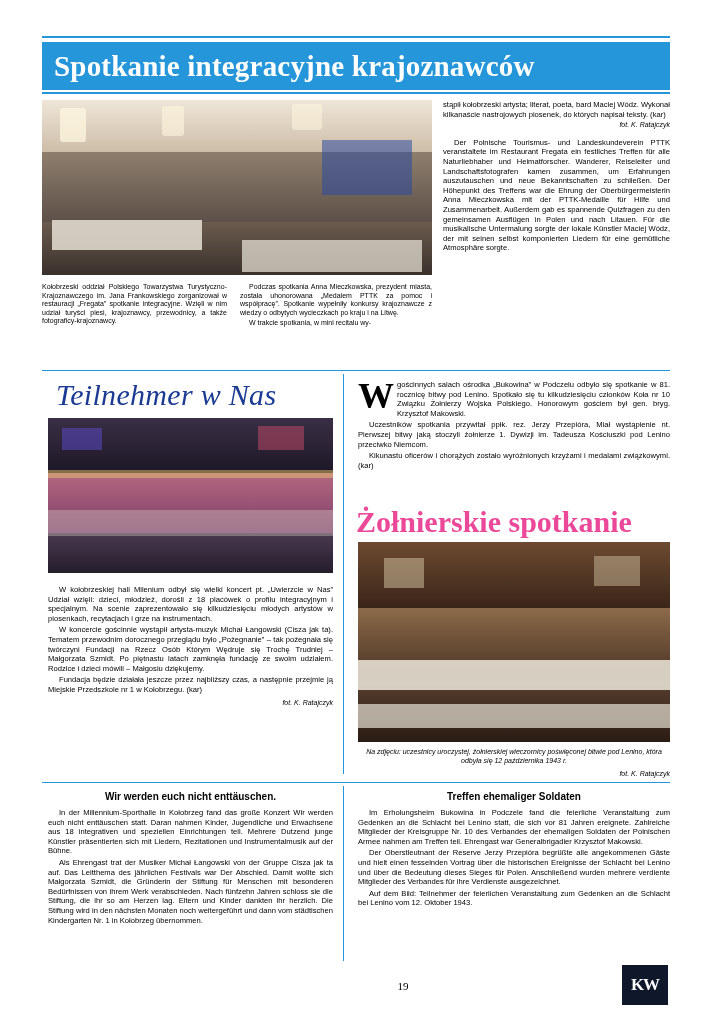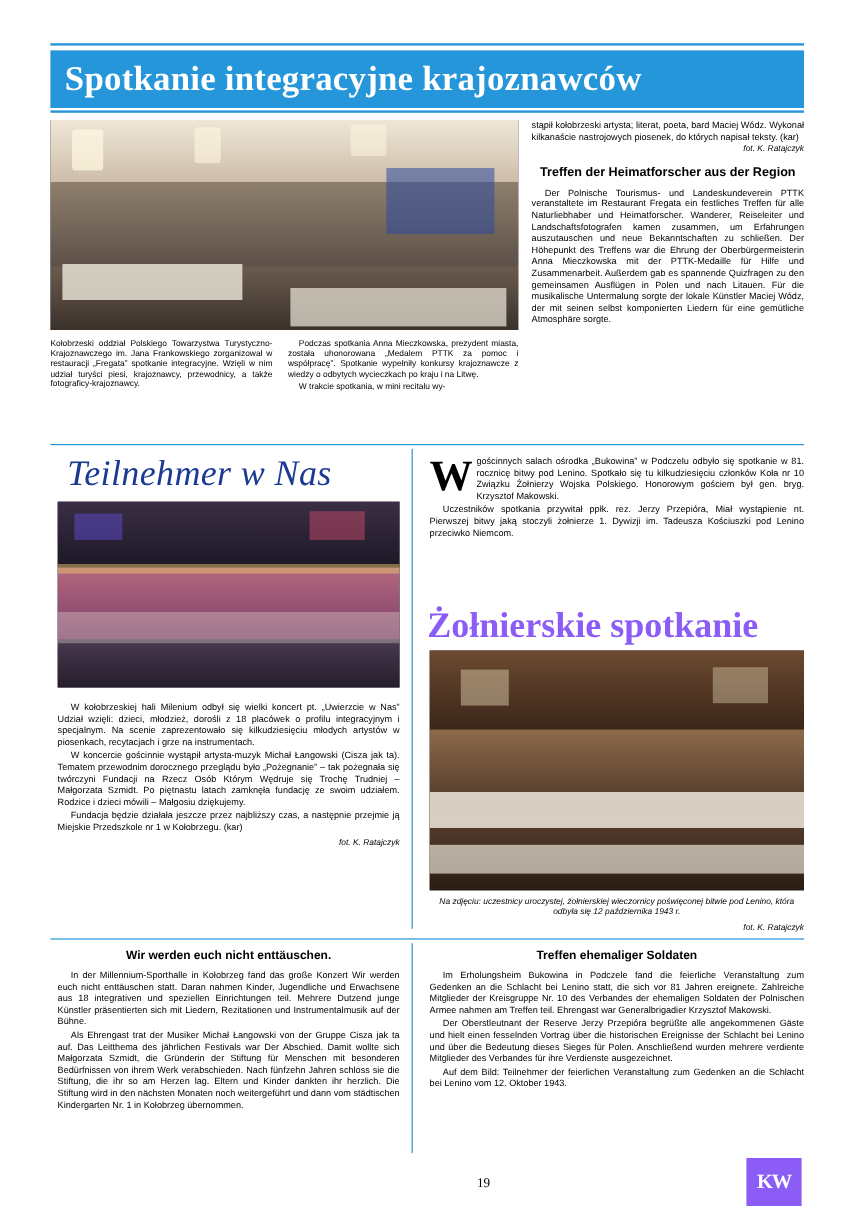--- a/index.html
+++ b/index.html
@@ -51,38 +51,38 @@
     font-family:"Liberation Serif", serif;
     font-size:30px;
     font-style:italic;
     color:#1b3a93;
     letter-spacing:.3px;
   }
   .big-serif{
     font-family:"Liberation Serif", serif;
     font-size:30px;
     font-weight:bold;
-    color:#8b5cf6;
+    color:#ec4899;
   }
   .dropcap{
     float:left;
     font-family:"Liberation Serif", serif;
     font-size:36px;
     line-height:28px;
     font-weight:bold;
     padding:2px 3px 0 0;
   }
 
   
   .pagenum{
     position:absolute;left:0;top:980px;width:710px;text-align:center;
     font-size:11px;font-family:"Liberation Serif", serif;padding-left:48px;
   }
   .logo-box{
-    position:absolute;right:42px;top:965px;width:46px;height:40px;background:#8b5cf6;
+    position:absolute;right:42px;top:965px;width:46px;height:40px;background:#0f172a;
     color:#fff;display:flex;align-items:center;justify-content:center;
     font-family:"Liberation Serif", serif;font-weight:bold;font-size:17px;letter-spacing:-1px;
   }
   .logo-text{
     position:absolute;right:96px;top:972px;text-align:left;
     font-family:"Liberation Serif", serif;font-size:9.5px;line-height:12px;color:#1b4f9c;font-weight:bold;
     letter-spacing:.4px;
   }
 
   
@@ -115,21 +115,20 @@
     <span>Kołobrzeski oddział Polskiego Towarzystwa Turystyczno-Krajoznawczego im. Jana Frankowskiego zorganizował w restauracji „Fregata” spotkanie integracyjne. Wzięli w nim udział turyści piesi, krajoznawcy, przewodnicy, a także fotograficy-krajoznawcy.</span>
   </div>
   <div class="cap" style="position:absolute;left:240px;top:283px;width:192px;">
     <p style="margin:0 0 2px 0;text-indent:9px;"><span>Podczas spotkania Anna Mieczkowska, prezydent miasta, została uhonorowana „Medalem PTTK za pomoc i współpracę”. Spotkanie wypełniły konkursy krajoznawcze z wiedzy o odbytych wycieczkach po kraju i na Litwę.</span></p>
     <p style="margin:0;text-indent:9px;"><span>W trakcie spotkania, w mini recitalu wy-</span></p>
   </div>
 
   <div class="txt" style="position:absolute;left:443px;top:100px;width:227px;">
     <p class="noind">stąpił kołobrzeski artysta; literat, poeta, bard Maciej Wódz. Wykonał kilkanaście nastrojowych piosenek, do których napisał teksty. (kar)</p>
     <p class="noind cap-r" style="text-indent:0;margin:1px 0 8px 0;">fot. K. Ratajczyk</p>
-    <div class="sub-h">Treffen der Heimatforscher aus der Region</div>
     <p>Der Polnische Tourismus- und Landeskundeverein PTTK veranstaltete im Restaurant Fregata ein festliches Treffen für alle Naturliebhaber und Heimatforscher. Wanderer, Reiseleiter und Landschaftsfotografen kamen zusammen, um Erfahrungen auszutauschen und neue Bekanntschaften zu schließen. Der Höhepunkt des Treffens war die Ehrung der Oberbürgermeisterin Anna Mieczkowska mit der PTTK-Medaille für Hilfe und Zusammenarbeit. Außerdem gab es spannende Quizfragen zu den gemeinsamen Ausflügen in Polen und nach Litauen. Für die musikalische Untermalung sorgte der lokale Künstler Maciej Wódz, der mit seinen selbst komponierten Liedern für eine gemütliche Atmosphäre sorgte.</p>
   </div>
 
   <div style="position:absolute;left:42px;top:370px;width:628px;height:1px;background:#2596d9;"></div>
   <div style="position:absolute;left:343px;top:374px;width:1px;height:400px;background:#2596d9;"></div>
 
   <div class="script-title" style="position:absolute;left:56px;top:378px;width:270px;">Teilnehmer w Nas</div>
 
   <div class="photo" style="left:48px;top:418px;width:285px;height:155px;background:#2a2233;">
     <div class="ph-band" style="top:0;height:55px;background:linear-gradient(#3a2f45,#1d1726);"></div>
@@ -146,20 +145,21 @@
     <p>W koncercie gościnnie wystąpił artysta-muzyk Michał Łangowski (Cisza jak ta). Tematem przewodnim dorocznego przeglądu było „Pożegnanie” – tak pożegnała się twórczyni Fundacji na Rzecz Osób Którym Wędruje się Trochę Trudniej – Małgorzata Szmidt. Po piętnastu latach zamknęła fundację ze swoim udziałem. Rodzice i dzieci mówili – Małgosiu dziękujemy.</p>
     <p>Fundacja będzie działała jeszcze przez najbliższy czas, a następnie przejmie ją Miejskie Przedszkole nr 1 w Kołobrzegu. (kar)</p>
     <p class="noind cap-r" style="margin-top:4px;">fot. K. Ratajczyk</p>
   </div>
 
   <div class="txt" style="position:absolute;left:358px;top:380px;width:312px;">
     <p class="noind" style="text-indent:0;">
       <span class="dropcap">W</span><span> gościnnych salach ośrodka „Bukowina” w Podczelu odbyło się spotkanie w 81. rocznicę bitwy pod Lenino. Spotkało się tu kilkudziesięciu członków Koła nr 10 Związku Żołnierzy Wojska Polskiego. Honorowym gościem był gen. bryg. Krzysztof Makowski.</span>
     </p>
     <p>Uczestników spotkania przywitał ppłk. rez. Jerzy Przepióra, Miał wystąpienie nt. Pierwszej bitwy jaką stoczyli żołnierze 1. Dywizji im. Tadeusza Kościuszki pod Lenino przeciwko Niemcom.</p>
+    <p>Kikunastu oficerów i chorążych zostało wyróżnionych krzyżami i medalami związkowymi. (kar)</p>
   </div>
 
   <div class="big-serif" style="position:absolute;left:356px;top:505px;width:314px;">Żołnierskie spotkanie</div>
 
   <div class="photo" style="left:358px;top:542px;width:312px;height:200px;background:#3a2a20;">
     <div class="ph-band" style="top:0;height:66px;background:linear-gradient(#6d4a30,#3a2519);"></div>
     <div class="ph-band" style="top:66px;height:70px;background:linear-gradient(#8d6a4a,#4a3425);"></div>
     <div class="ph-band" style="top:136px;height:64px;background:linear-gradient(#5a4030,#2a1c14);"></div>
     <div style="position:absolute;left:0;top:118px;width:312px;height:30px;background:#efe9dd;opacity:.85;"></div>
     <div style="position:absolute;left:0;top:162px;width:312px;height:24px;background:#e8e2d6;opacity:.7;"></div>

